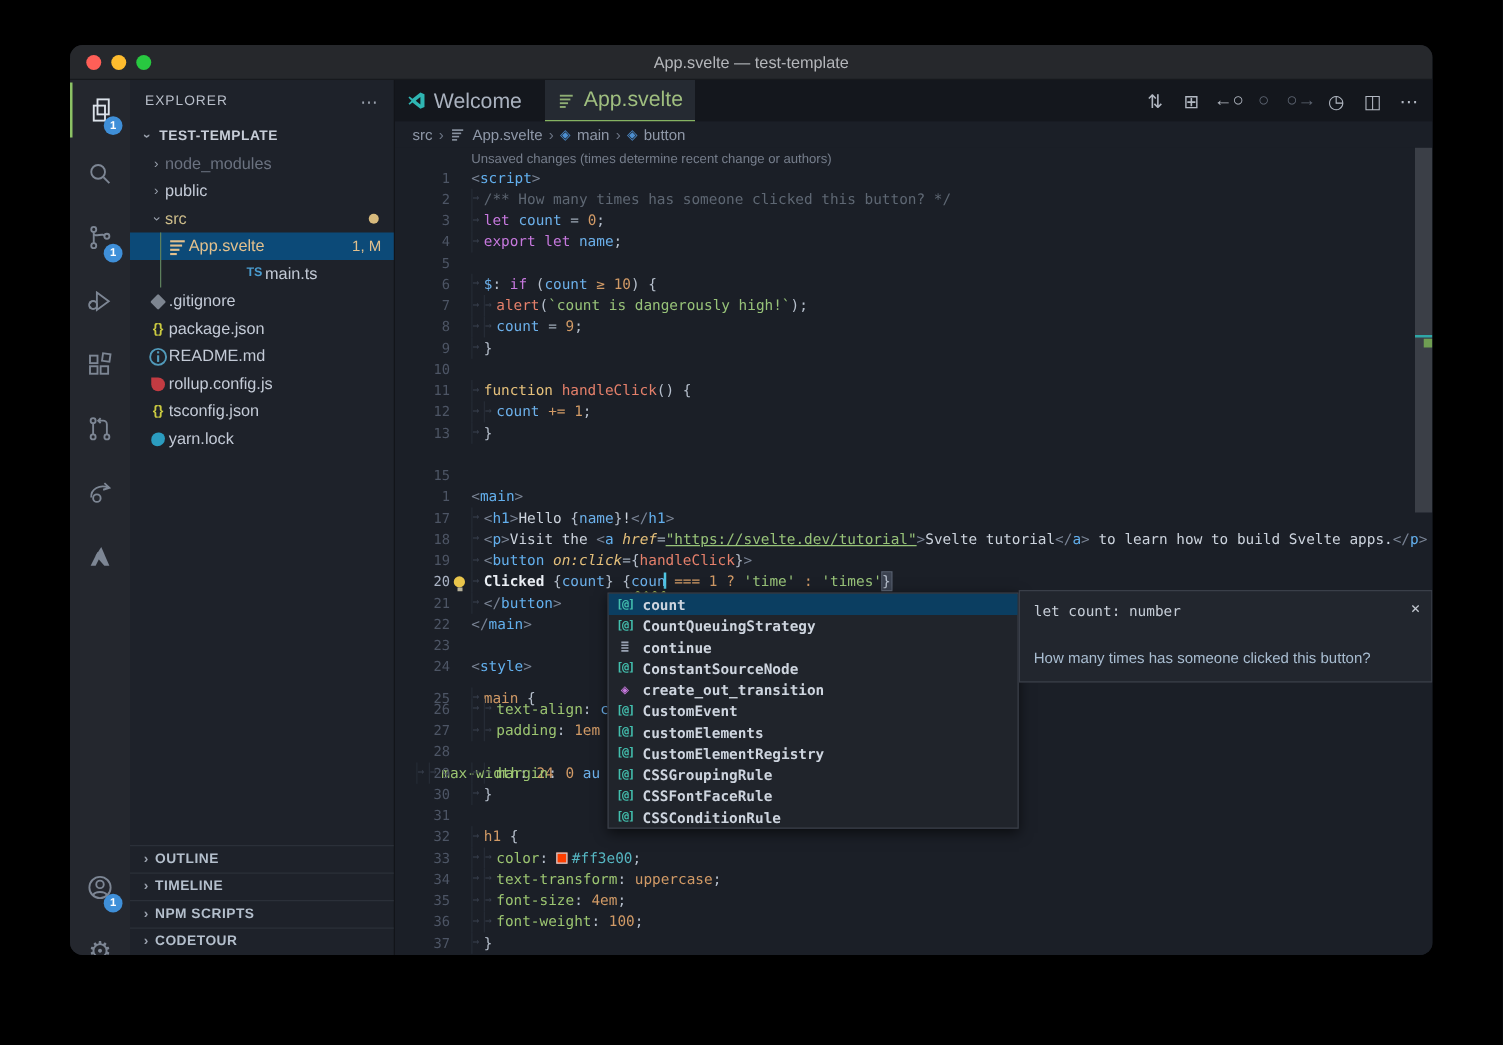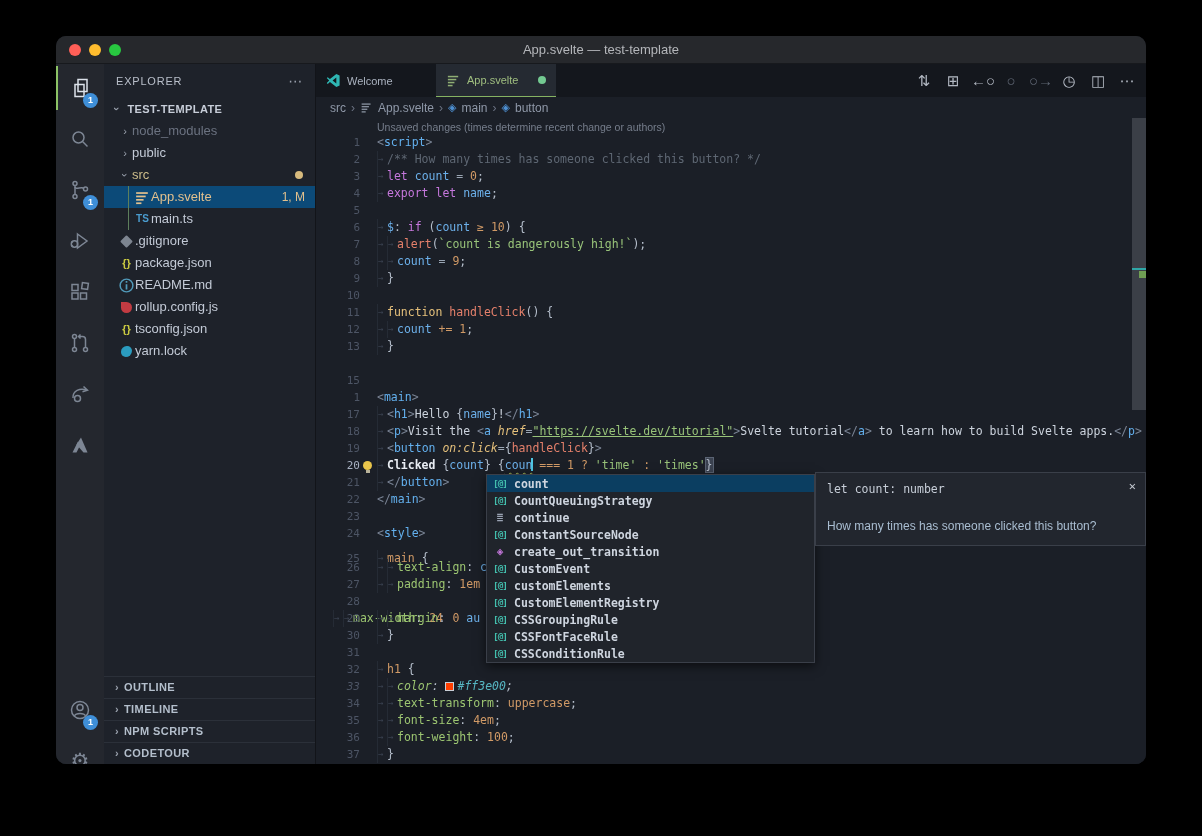--- a/index.html
+++ b/index.html
@@ -56,21 +56,21 @@
   .icon-braces { color:#cbcb41; font-size:11px; font-weight:bold; }
   .icon-diamond { width:9px; height:9px; background:#7d8590; transform:rotate(45deg);
     border-radius:1px; }
   .icon-rollup { width:11px; height:11px; background:#c23b42;
     border-radius:0 55% 55% 55%; }
   .icon-yarn { width:11px; height:11px; background:#2b9cbf; border-radius:55% 45% 60% 45%; }
   
   .editor { flex:1; position:relative; background:#1b1f27; min-width:0; }
   .tabbar { height:33px; background:#14171d; display:flex; position:relative; }
   .tab { width:120px; height:33px; display:flex; align-items:center; gap:6px;
-    padding:0 10px; font-size:11px; color:#aab2bf; flex:none; }
+    padding:0 10px; font-size:17px; color:#aab2bf; flex:none; }
   .tab .ticon { width:15px; height:15px; flex:none; }
   .tab.active { background:#252a32; color:#9fbe7f; border-bottom:1px solid #86b362; }
   .tab .dot { width:8px; height:8px; border-radius:50%; background:#73c991;
     margin-left:auto; }
   .toolbar { position:absolute; right:8px; top:0; height:33px; display:flex;
     align-items:center; gap:7px; }
   .tool { color:#b2b8c2; font-size:15px; width:22px; text-align:center; }
   .tool.dim { color:#5f6673; }
   .breadcrumbs { height:21px; display:flex; align-items:center; font-size:12px;
     color:#8f98a8; padding-left:14px; gap:5px; background:#1b1f27; }
@@ -249,21 +249,21 @@
                   <rect x="2" y="3" width="11" height="1.6"></rect>
                   <rect x="2" y="6.2" width="9" height="1.6"></rect>
                   <rect x="2" y="9.4" width="7" height="1.6"></rect>
                   <rect x="2" y="12.6" width="5" height="1.6"></rect>
                 </g>
               </svg>
             </span>
             <span style="color: rgb(226, 192, 141);">App.svelte</span>
             <span class="tbadge">1, M</span>
           </div>
-          <div class="trow" style="padding-left: 30px;">
+          <div class="trow" style="padding-left: 30px; justify-content: center;">
             <span class="ficon">
               <span class="icon-ts">TS</span>
             </span>
             <span>main.ts</span>
           </div>
           <div class="trow" style="padding-left: 14px;">
             <span class="ficon">
               <span class="icon-diamond"></span>
             </span>
             <span>.gitignore</span>
@@ -553,21 +553,21 @@
             <span class="lc"><span class="tk-tab">→</span><span class="tk-pu">}</span></span>
           </div>
           <div class="line" style="top: 526px;">
             <span class="ln">31</span>
             <span class="lc"></span>
           </div>
           <div class="line" style="top: 543px;">
             <span class="ln">32</span>
             <span class="lc"><span class="tk-tab">→</span><span class="tk-sel">h1 </span><span class="tk-pu">{</span></span>
           </div>
-          <div class="line" style="top: 560px; font-style: italic;">
+          <div class="line" style="top: 560px;">
             <span class="ln">33</span>
             <span class="lc"><span class="tk-tab">→</span><span class="tk-tab">→</span><span class="tk-prop">color</span><span class="tk-pu">: </span><span class="swatch"></span><span class="tk-hex">#ff3e00</span><span class="tk-pu">;</span></span>
           </div>
           <div class="line" style="top: 577px;">
             <span class="ln">34</span>
             <span class="lc"><span class="tk-tab">→</span><span class="tk-tab">→</span><span class="tk-prop">text-transform</span><span class="tk-pu">: </span><span class="tk-valk">uppercase</span><span class="tk-pu">;</span></span>
           </div>
           <div class="line" style="top: 594px;">
             <span class="ln">35</span>
             <span class="lc"><span class="tk-tab">→</span><span class="tk-tab">→</span><span class="tk-prop">font-size</span><span class="tk-pu">: </span><span class="tk-num">4em</span><span class="tk-pu">;</span></span>

